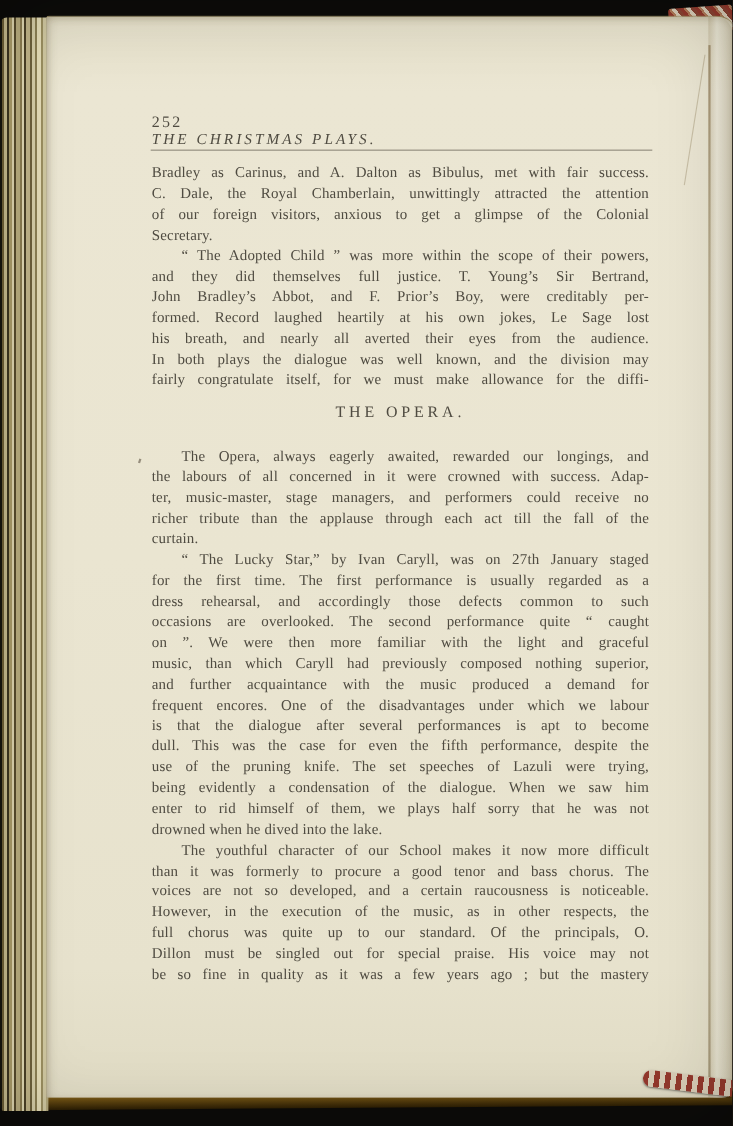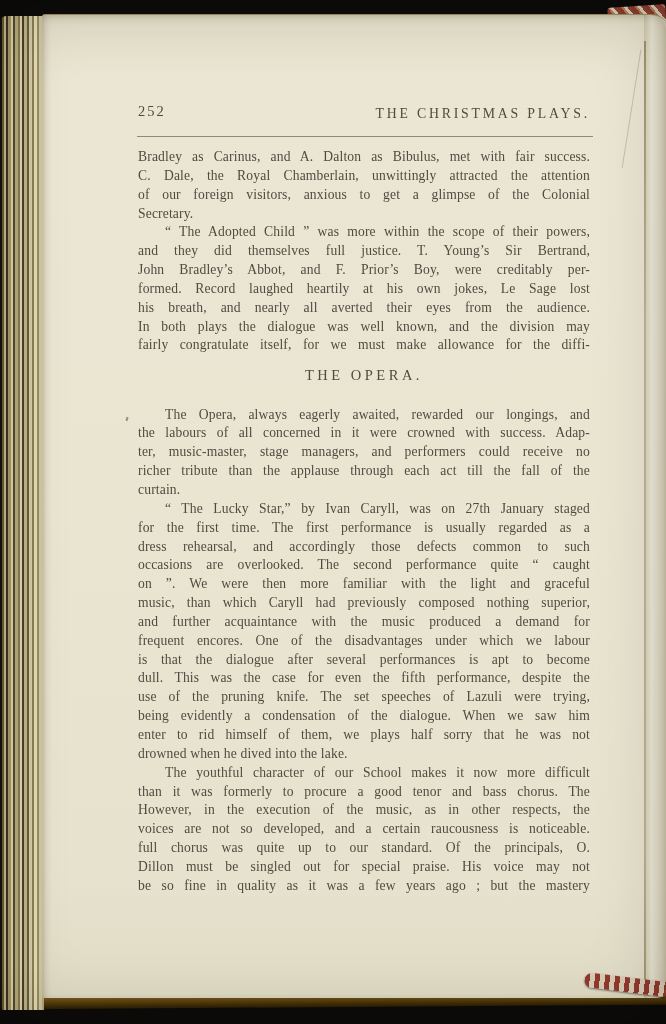--- a/index.html
+++ b/index.html
@@ -74,21 +74,21 @@
     position:absolute;top:26px;right:20px;width:2px;height:952px;
     background:linear-gradient(180deg,rgba(110,85,45,.55),rgba(120,100,60,.28) 30%,rgba(120,100,60,.30) 85%,rgba(90,70,35,.45));
   }
   .crease{
     position:absolute;top:34px;right:34px;width:1px;height:120px;
     background:rgba(120,100,60,.30);transform:rotate(9deg);
   }
   
   .header{position:absolute;left:96px;top:88px;width:452px;height:20px;color:var(--ink);}
   .pagenum{position:absolute;left:0;top:0;font-size:14.5px;letter-spacing:2px;}
-  .runtitle{position:absolute;left:0;right:0;top:3px;text-align:right;font-size:13.8px;letter-spacing:2.8px;}
+  .runtitle{position:absolute;left:0;right:0;top:16px;text-align:left;font-size:13.8px;letter-spacing:2.8px;font-style:italic;}
   .rule{position:absolute;left:95px;top:121px;width:456px;height:1px;background:var(--rule);opacity:.75;}
   
   .text{
     position:absolute;left:96px;top:133px;width:452px;color:var(--ink);
   }
   .line{
     font-size:13.6px;line-height:18.85px;height:18.85px;
     letter-spacing:.15px;white-space:nowrap;
     text-align:justify;text-align-last:justify;text-justify:inter-word;
   }
@@ -149,20 +149,20 @@
         <div class="line body">and further acquaintance with the music produced a demand for</div>
         <div class="line body">frequent encores. One of the disadvantages under which we labour</div>
         <div class="line body">is that the dialogue after several performances is apt to become</div>
         <div class="line body">dull. This was the case for even the fifth performance, despite the</div>
         <div class="line body">use of the pruning knife. The set speeches of Lazuli were trying,</div>
         <div class="line body">being evidently a condensation of the dialogue. When we saw him</div>
         <div class="line body">enter to rid himself of them, we plays half sorry that he was not</div>
         <div class="line end">drowned when he dived into the lake.</div>
         <div class="line first">The youthful character of our School makes it now more difficult</div>
         <div class="line body">than it was formerly to procure a good tenor and bass chorus. The</div>
+        <div class="line body">voices are not so developed, and a certain raucousness is noticeable.</div>
         <div class="line body">However, in the execution of the music, as in other respects, the</div>
-        <div class="line body">voices are not so developed, and a certain raucousness is noticeable.</div>
         <div class="line body">full chorus was quite up to our standard. Of the principals, O.</div>
         <div class="line body">Dillon must be singled out for special praise. His voice may not</div>
         <div class="line body">be so fine in quality as it was a few years ago ; but the mastery</div>
       </div>
   </div>
 </div>
 
 </body></html>

